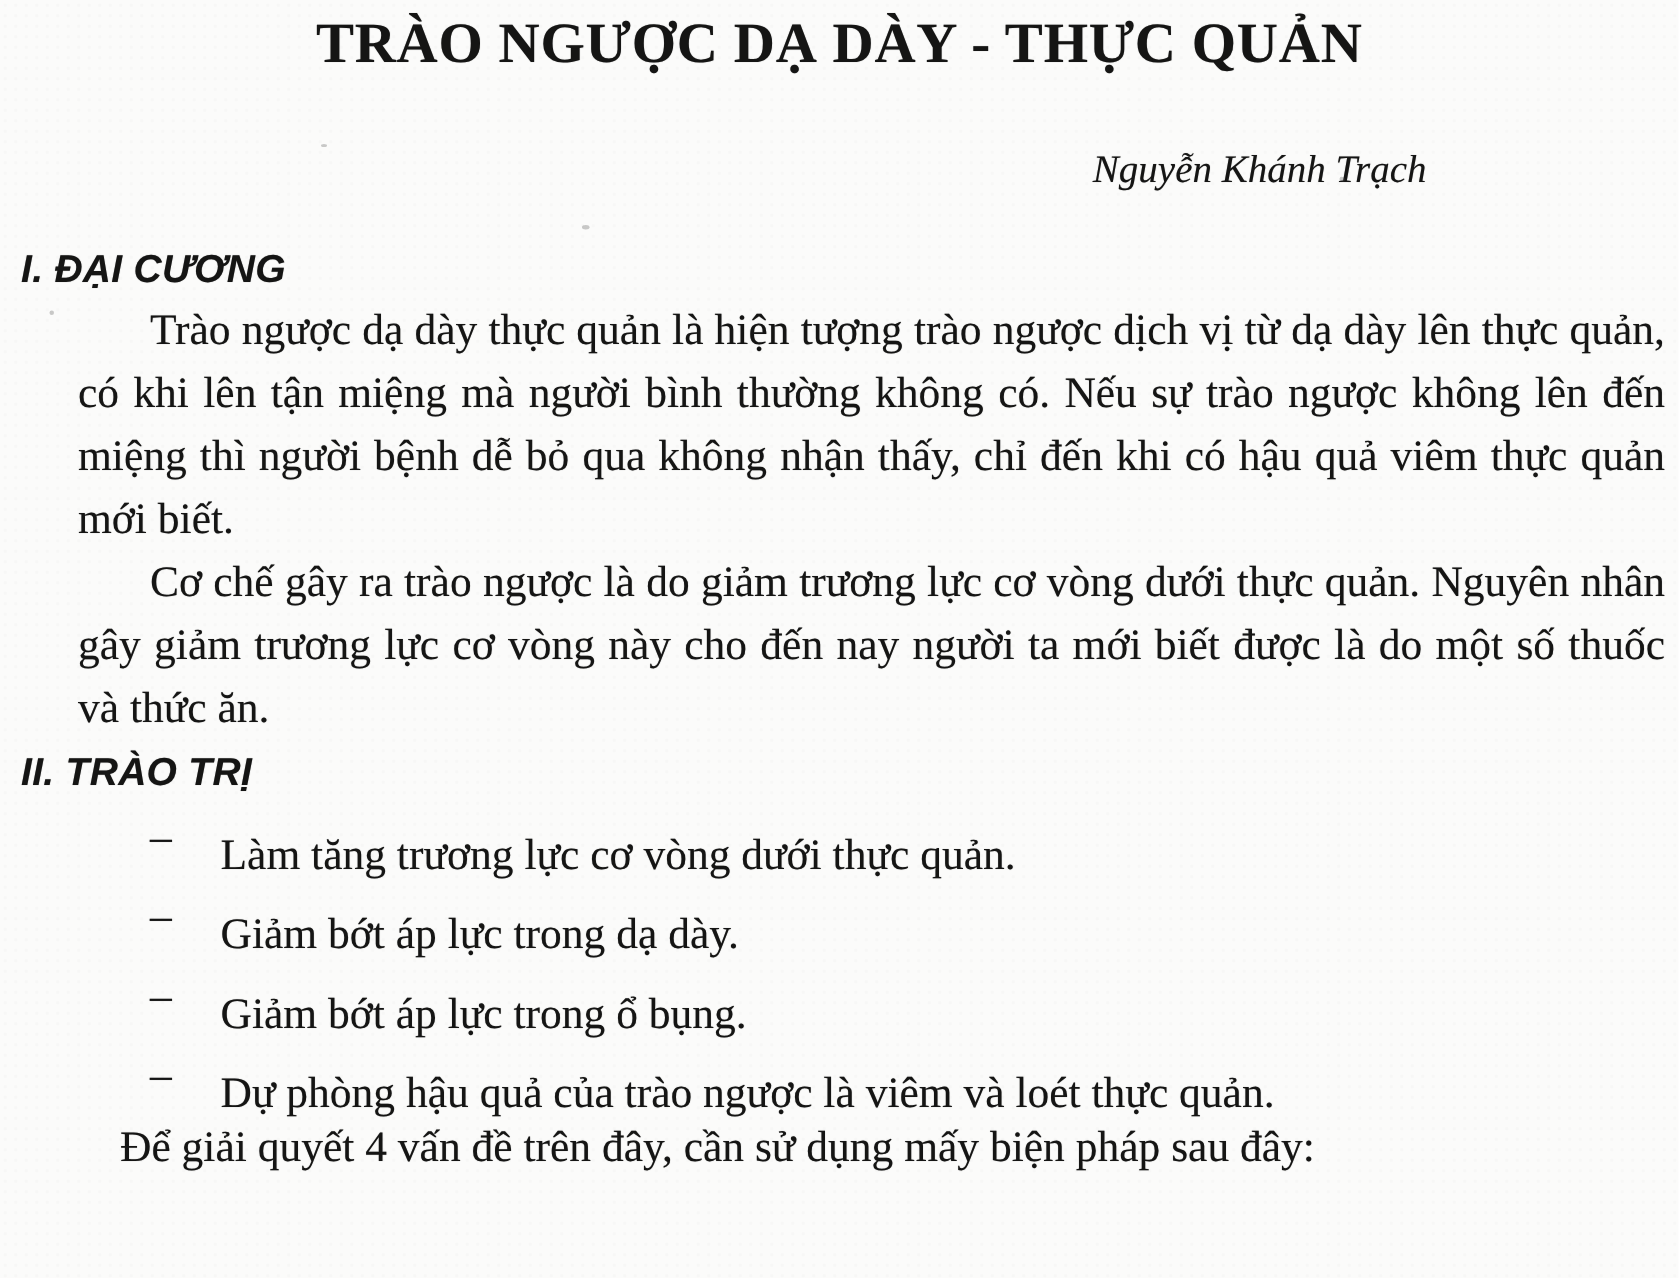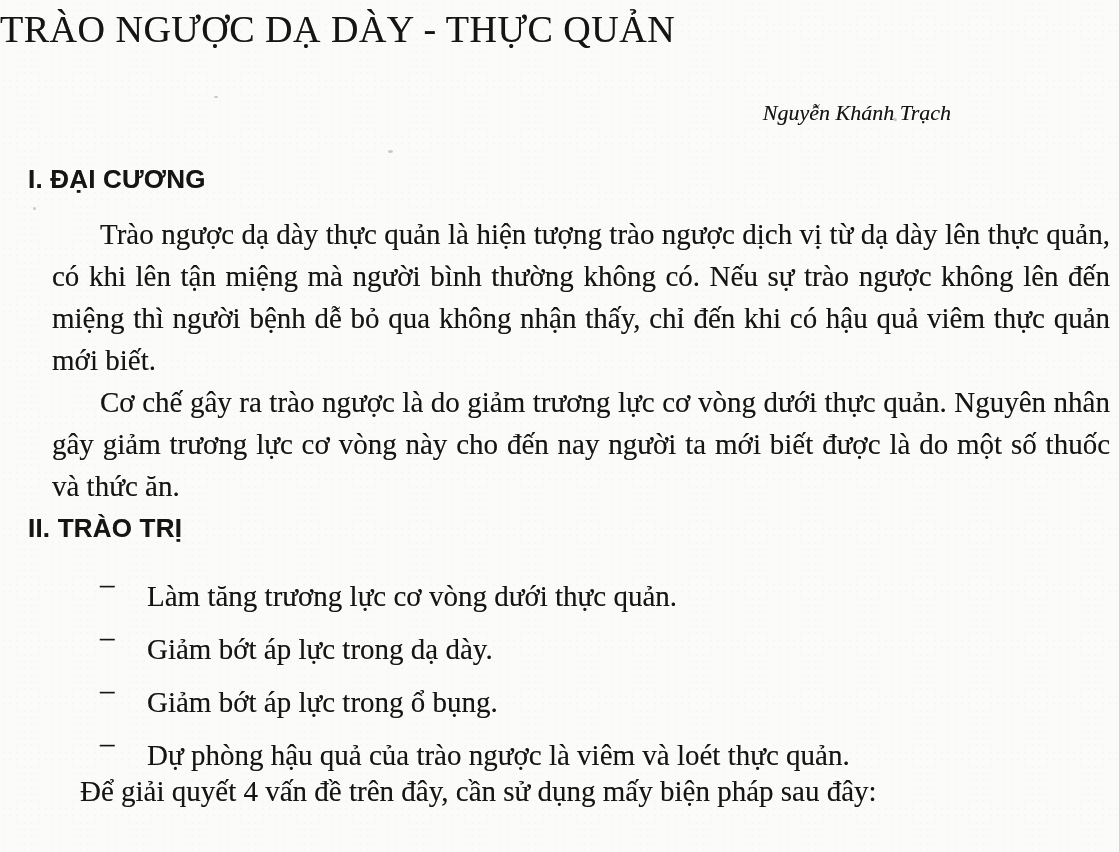--- a/index.html
+++ b/index.html
@@ -15,42 +15,44 @@
     background-color: #fbfbfa;
     background-image: radial-gradient(rgba(0,0,0,0.015) 1px, transparent 1.2px);
     background-size: 7px 7px;
     font-family: "Liberation Serif", "DejaVu Serif", serif;
     color: #151514;
     text-shadow: 0 0 0.6px rgba(20,20,20,0.45);
   }
   .doc-title {
     margin: 0;
     padding-top: 6px;
+    text-align: center;
     font-size: 38px;
-    font-weight: normal;
+    font-weight: bold;
     letter-spacing: 0.5px;
     line-height: 46px;
     white-space: nowrap;
   }
   .author {
     margin-top: 44px;
     margin-right: 168px;
     text-align: right;
     font-style: italic;
-    font-size: 22px;
+    font-size: 26px;
     line-height: 34px;
   }
   .sec-heading {
     font-family: "Liberation Sans", "DejaVu Sans", sans-serif;
     font-weight: bold;
     font-size: 26px;
     line-height: 32px;
-    margin: 18px;
+    margin: 4px;
     padding-left: 10px;
     letter-spacing: 0.2px;
+    font-style: italic;
   }
   .heading-1 { margin-top: 33px; }
   .heading-2 { margin-top: 3px; line-height: 36px; }
   .body-block {
     padding-left: 52px;
     padding-right: 9px;
     font-size: 29px;
   }
   .para {
     margin: 0;

